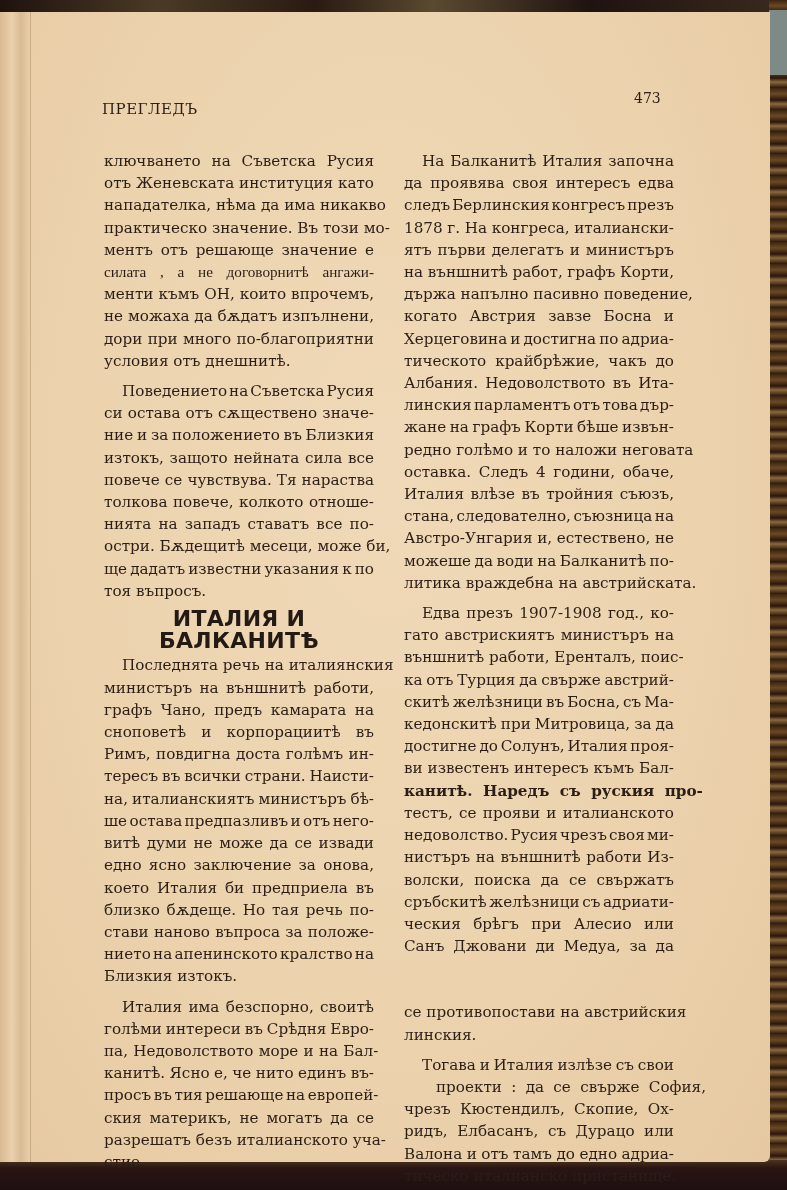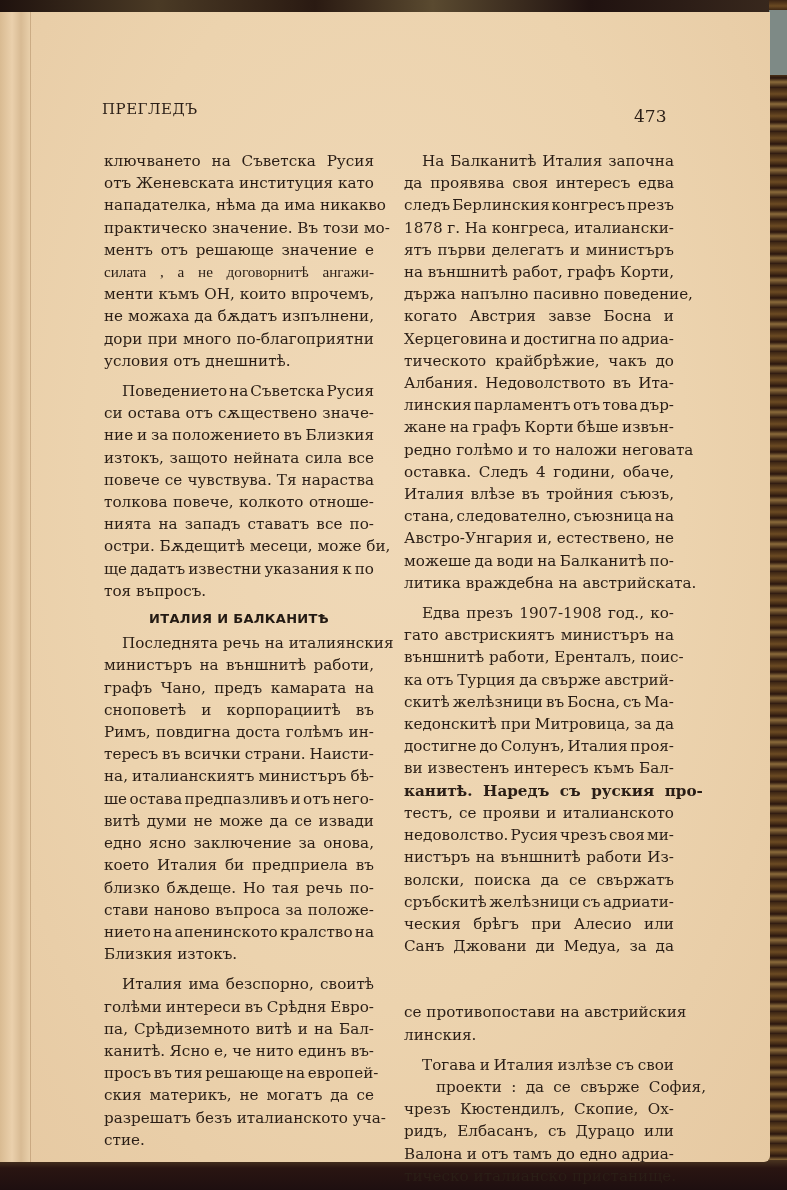--- a/index.html
+++ b/index.html
@@ -35,35 +35,35 @@
   }
   .gutter-line {
     position: absolute; left: 30px; top: 0; width: 1px; height: 100%;
     background: rgba(150,110,70,0.35);
   }
   .running-head {
     position: absolute; left: 102px; top: 100px; font-size: 15px; letter-spacing: 0.5px;
     color: #2b1f17; font-family: "DejaVu Serif", serif;
   }
   .page-number {
-    position: absolute; left: 634px; top: 106px; font-size: 17px; color: #2b1f17;
+    position: absolute; left: 634px; top: 90px; font-size: 14px; color: #2b1f17;
   }
   .col {
     position: absolute; top: 150px; width: 270px;
     color: #2a1e16; font-size: 15.2px; line-height: 22.2px;
     font-family: "DejaVu Serif", serif;
     text-align: justify;
   }
   .col.left { left: 104px; }
   .col.right { left: 404px; }
   .para { margin: 0; }
   .para.indent { text-indent: 18px; margin-top: 8px; }
   .para.first { margin-top: 0; }
   .section-heading {
-    font-family: "DejaVu Sans", sans-serif; font-weight: bold; font-size: 13px;
+    font-family: "DejaVu Sans", sans-serif; font-weight: bold; font-size: 22px;
     text-align: center; margin: 6px 0 2px 0; letter-spacing: 0.3px; color: #231a13;
   }
   .line { display: block; white-space: nowrap; text-align-last: justify; text-align: justify; }
   .line.last { text-align-last: left; }
 </style>
 </head>
 <body>
 
 <div class="cover-top"></div>
 <div class="cover-right">
@@ -121,21 +121,21 @@
         <span class="line" style="display: block; word-spacing: 2.39453px;">едно ясно заключение за онова,</span>
         <span class="line" style="display: block; word-spacing: 3.03516px;">което Италия би предприела въ</span>
         <span class="line" style="display: block; word-spacing: 1.95625px;">близко бѫдеще. Но тая речь по-</span>
         <span class="line" style="display: block; word-spacing: 0.414062px;">стави наново въпроса за положе-</span>
         <span class="line" style="display: block; word-spacing: -2.54688px;">нието на апенинското кралство на</span>
         <span class="line last">Близкия изтокъ.</span>
       </div>
       <div class="para indent" style="text-indent: 0px;">
         <span class="line" style="padding-left: 18px; display: block; word-spacing: 1.52604px;">Италия има безспорно, своитѣ</span>
         <span class="line" style="display: block; word-spacing: -0.882812px;">голѣми интереси въ Срѣдня Евро-</span>
-        <span class="line" style="display: block; word-spacing: 0.403125px;">па, Срѣдиземното витѣ и на Бал-</span>
+        <span class="line" style="display: block; word-spacing: 0.403125px;">па, Недоволството море и на Бал-</span>
         <span class="line" style="display: block; word-spacing: -0.403646px;">канитѣ. Ясно е, че нито единъ въ-</span>
         <span class="line" style="display: block; word-spacing: -2.26562px;">просъ въ тия решающе на европей-</span>
         <span class="line" style="display: block; word-spacing: 3.00312px;">ския материкъ, не могатъ да се</span>
         <span class="line" style="display: block;">разрешатъ безъ италианското уча-</span>
         <span class="line last">стие.</span>
       </div>
     </div>
 </div>
 
 <div class="col right">

